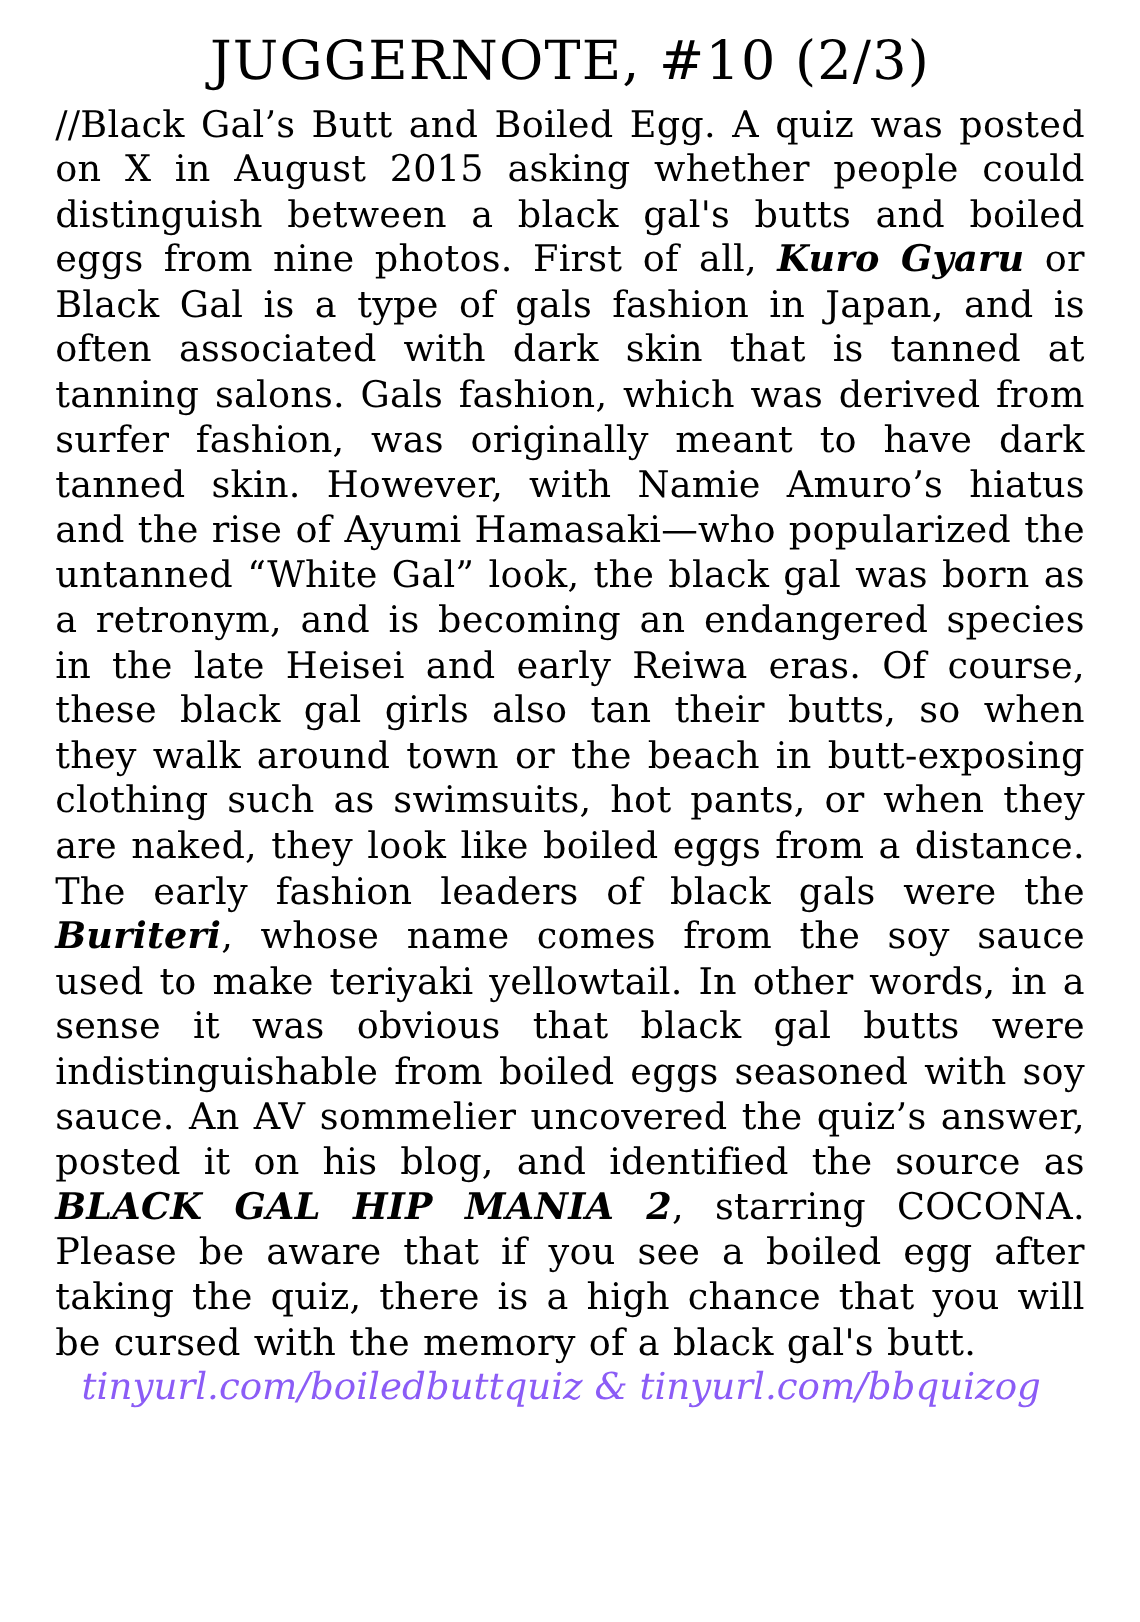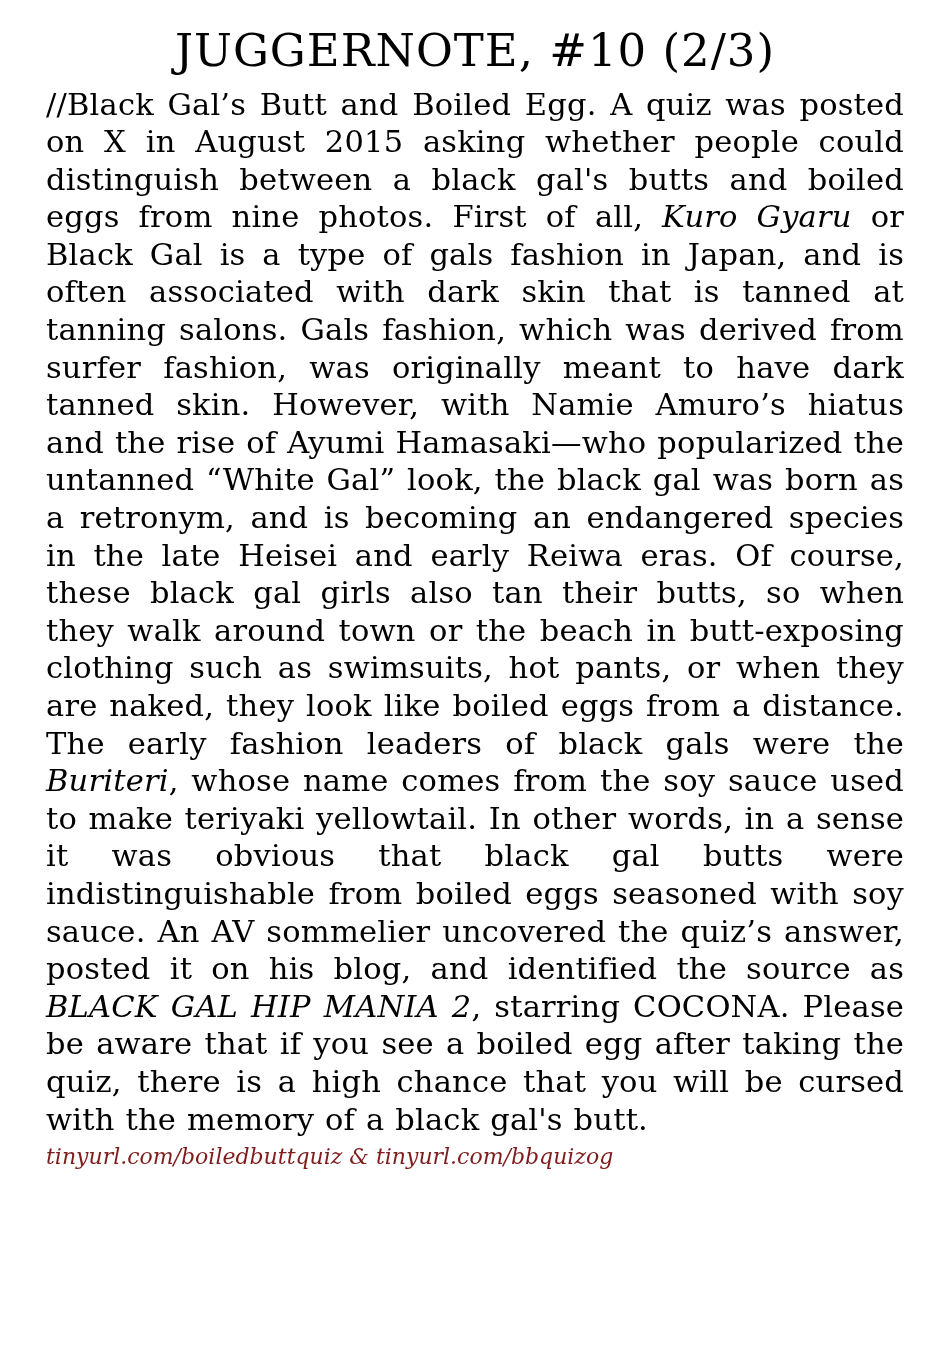--- a/index.html
+++ b/index.html
@@ -29,27 +29,27 @@
     margin: 6px 46px 0 46px;
     width: 858px;
     text-align: justify;
     font-size: 30.5px;
     line-height: 37.6px;
     letter-spacing: 0.2px;
     word-spacing: 1px;
   }
   .seg-normal { font-weight: normal; font-style: normal; }
   .seg-bold   { font-weight: normal;   font-style: normal; }
-  .seg-italic { font-weight: normal; font-style: italic; }
+  .seg-italic { font-weight: bold; font-style: italic; }
   .source-links {
-    margin: 0 46px 0 46px;
-    font-size: 22px;
+    margin: 0 46px 0 68px;
+    font-size: 31px;
     line-height: 37px;
     font-style: italic;
-    color: #7f1d1d;
+    color: #8b5cf6;
     white-space: nowrap;
   }
 </style>
 </head>
 <body>
 
 <div class="page">
   <h1 class="page-title">JUGGERNOTE, #10 (2/3)</h1>
 
   <div class="article-body"><span class="seg-normal">//</span><span class="seg-bold">Black Gal’s Butt and Boiled Egg</span><span class="seg-normal">. A quiz was posted on X in August 2015 asking whether people could distinguish between a black gal's butts and boiled eggs from nine photos. First of all, </span><span class="seg-italic">Kuro Gyaru</span><span class="seg-normal"> or </span><span class="seg-bold">Black Gal</span><span class="seg-normal"> is a type of gals fashion in Japan, and is often associated with dark skin that is tanned at tanning salons. Gals fashion, which was derived from surfer fashion, was originally meant to have dark tanned skin. However, with Namie Amuro’s hiatus and the rise of Ayumi Hamasaki—who popularized the untanned “White Gal” look, the black gal was born as a retronym, and is becoming an endangered species in the late Heisei and early Reiwa eras. Of course, these black gal girls also tan their </span><span class="seg-bold">butts</span><span class="seg-normal">, so when they walk around town or the beach in butt-exposing clothing such as swimsuits, hot pants, or when they are naked, they look like boiled eggs from a distance. The early fashion leaders of black gals were the </span><span class="seg-italic">Buriteri</span><span class="seg-normal">, whose name comes from the soy sauce used to make teriyaki yellowtail. In other words, in a sense it was obvious that black gal butts </span><span class="seg-bold">were indistinguishable from boiled eggs seasoned with soy sauce</span><span class="seg-normal">. An AV sommelier uncovered the quiz’s answer, posted it on his blog, and identified the source as </span><span class="seg-italic">BLACK GAL HIP MANIA 2</span><span class="seg-normal">, starring COCONA. Please be aware that if you see a boiled egg after taking the quiz, there is a high chance that you will be cursed with the memory of a black gal's butt.</span></div>

